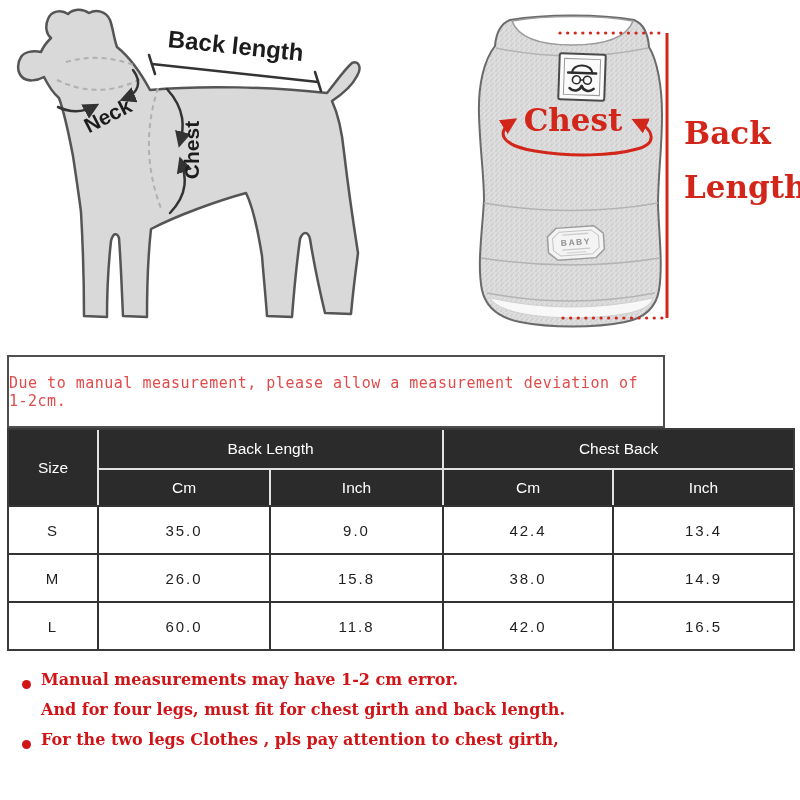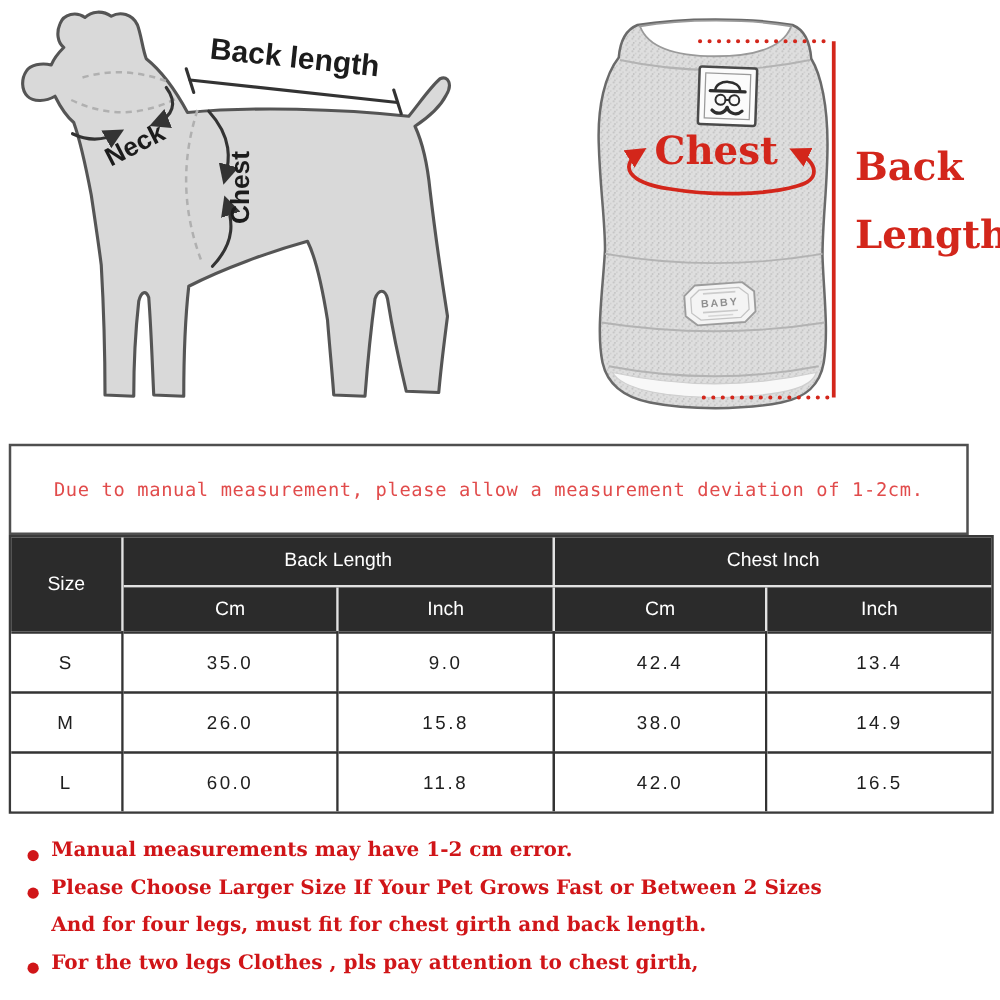--- a/index.html
+++ b/index.html
@@ -13,21 +13,21 @@
   .lbl-24{font-size:24px;} .lbl-21{font-size:21px;}
   .dash{stroke:#b0b0b0;stroke-width:2;stroke-dasharray:5 4;fill:none;}
   .meas{stroke:#333;stroke-width:2.5;fill:none;stroke-linecap:round;}
   .mk-dark{fill:#333;} .mk-red{fill:var(--accent-red);}
   .red-serif{font-family:"DejaVu Serif",serif;font-weight:bold;fill:var(--accent-red);}
   .red-line{stroke:var(--accent-red);fill:none;}
   .seam{stroke:#b3b3b3;stroke-width:1.5;fill:none;}
   .patch-stroke{stroke:#2d2d2d;fill:none;stroke-linecap:round;}
 
   
-  .notice-box{position:absolute;left:7px;top:355px;width:768px;height:73px;box-sizing:border-box;
+  .notice-box{position:absolute;left:7px;top:355px;width:658px;height:73px;box-sizing:border-box;
       border:2px solid #4f4f4f;display:flex;align-items:center;justify-content:center;}
   .notice-text{font-family:"DejaVu Sans Mono",monospace;font-size:15px;color:var(--notice-red);
       letter-spacing:0.5px;}
 
   
   table.size-table{position:absolute;left:7px;top:428px;width:788px;box-sizing:border-box;
       border-collapse:separate;border-spacing:0;border:2px solid #3a3a3a;table-layout:fixed;}
   .size-table th{background:var(--header-bg);color:var(--header-text);font-weight:normal;
       font-size:15.5px;text-align:center;padding:0;}
   .size-table th.h1{height:38px;border-bottom:2px solid #e2e2e2;}
@@ -168,21 +168,21 @@
       <col style="width:90px">
         <col style="width:172px">
         <col style="width:173px">
       <col style="width:170px">
         <col style="width:179px">
     </colgroup>
     <tbody>
       <tr>
         <th rowspan="2" class="size-hdr">Size</th>
         <th colspan="2" class="h1">Back Length</th>
-        <th colspan="2" class="h1 last">Chest Inch</th>
+        <th colspan="2" class="h1 last">Chest Back</th>
       </tr>
       <tr>
         <th class="h2">Cm</th>
         <th class="h2">Inch</th>
         <th class="h2">Cm</th>
         <th class="h2 last">Inch</th>
       </tr>
       <tr>
         <td>S</td>
         <td>35.0</td>
@@ -204,24 +204,20 @@
         <td>42.0</td>
         <td class="last">16.5</td>
       </tr>
     </tbody>
   </table>
 
   <div class="notes">
     <div class="note-line">
       <span class="note-dot"></span>
       <span>Manual measurements may have 1-2 cm error.</span>
-    </div>
-    <div class="note-line">
-      <span class="note-dot"></span>
-      <span>Please Choose Larger Size If Your Pet Grows Fast or Between 2 Sizes</span>
     </div>
     <div class="note-line">
       <span class="note-dot hidden"></span>
       <span>And for four legs, must fit for chest girth and back length.</span>
     </div>
     <div class="note-line">
       <span class="note-dot"></span>
       <span>For the two legs Clothes , pls pay attention to chest girth,</span>
     </div>
   </div>

